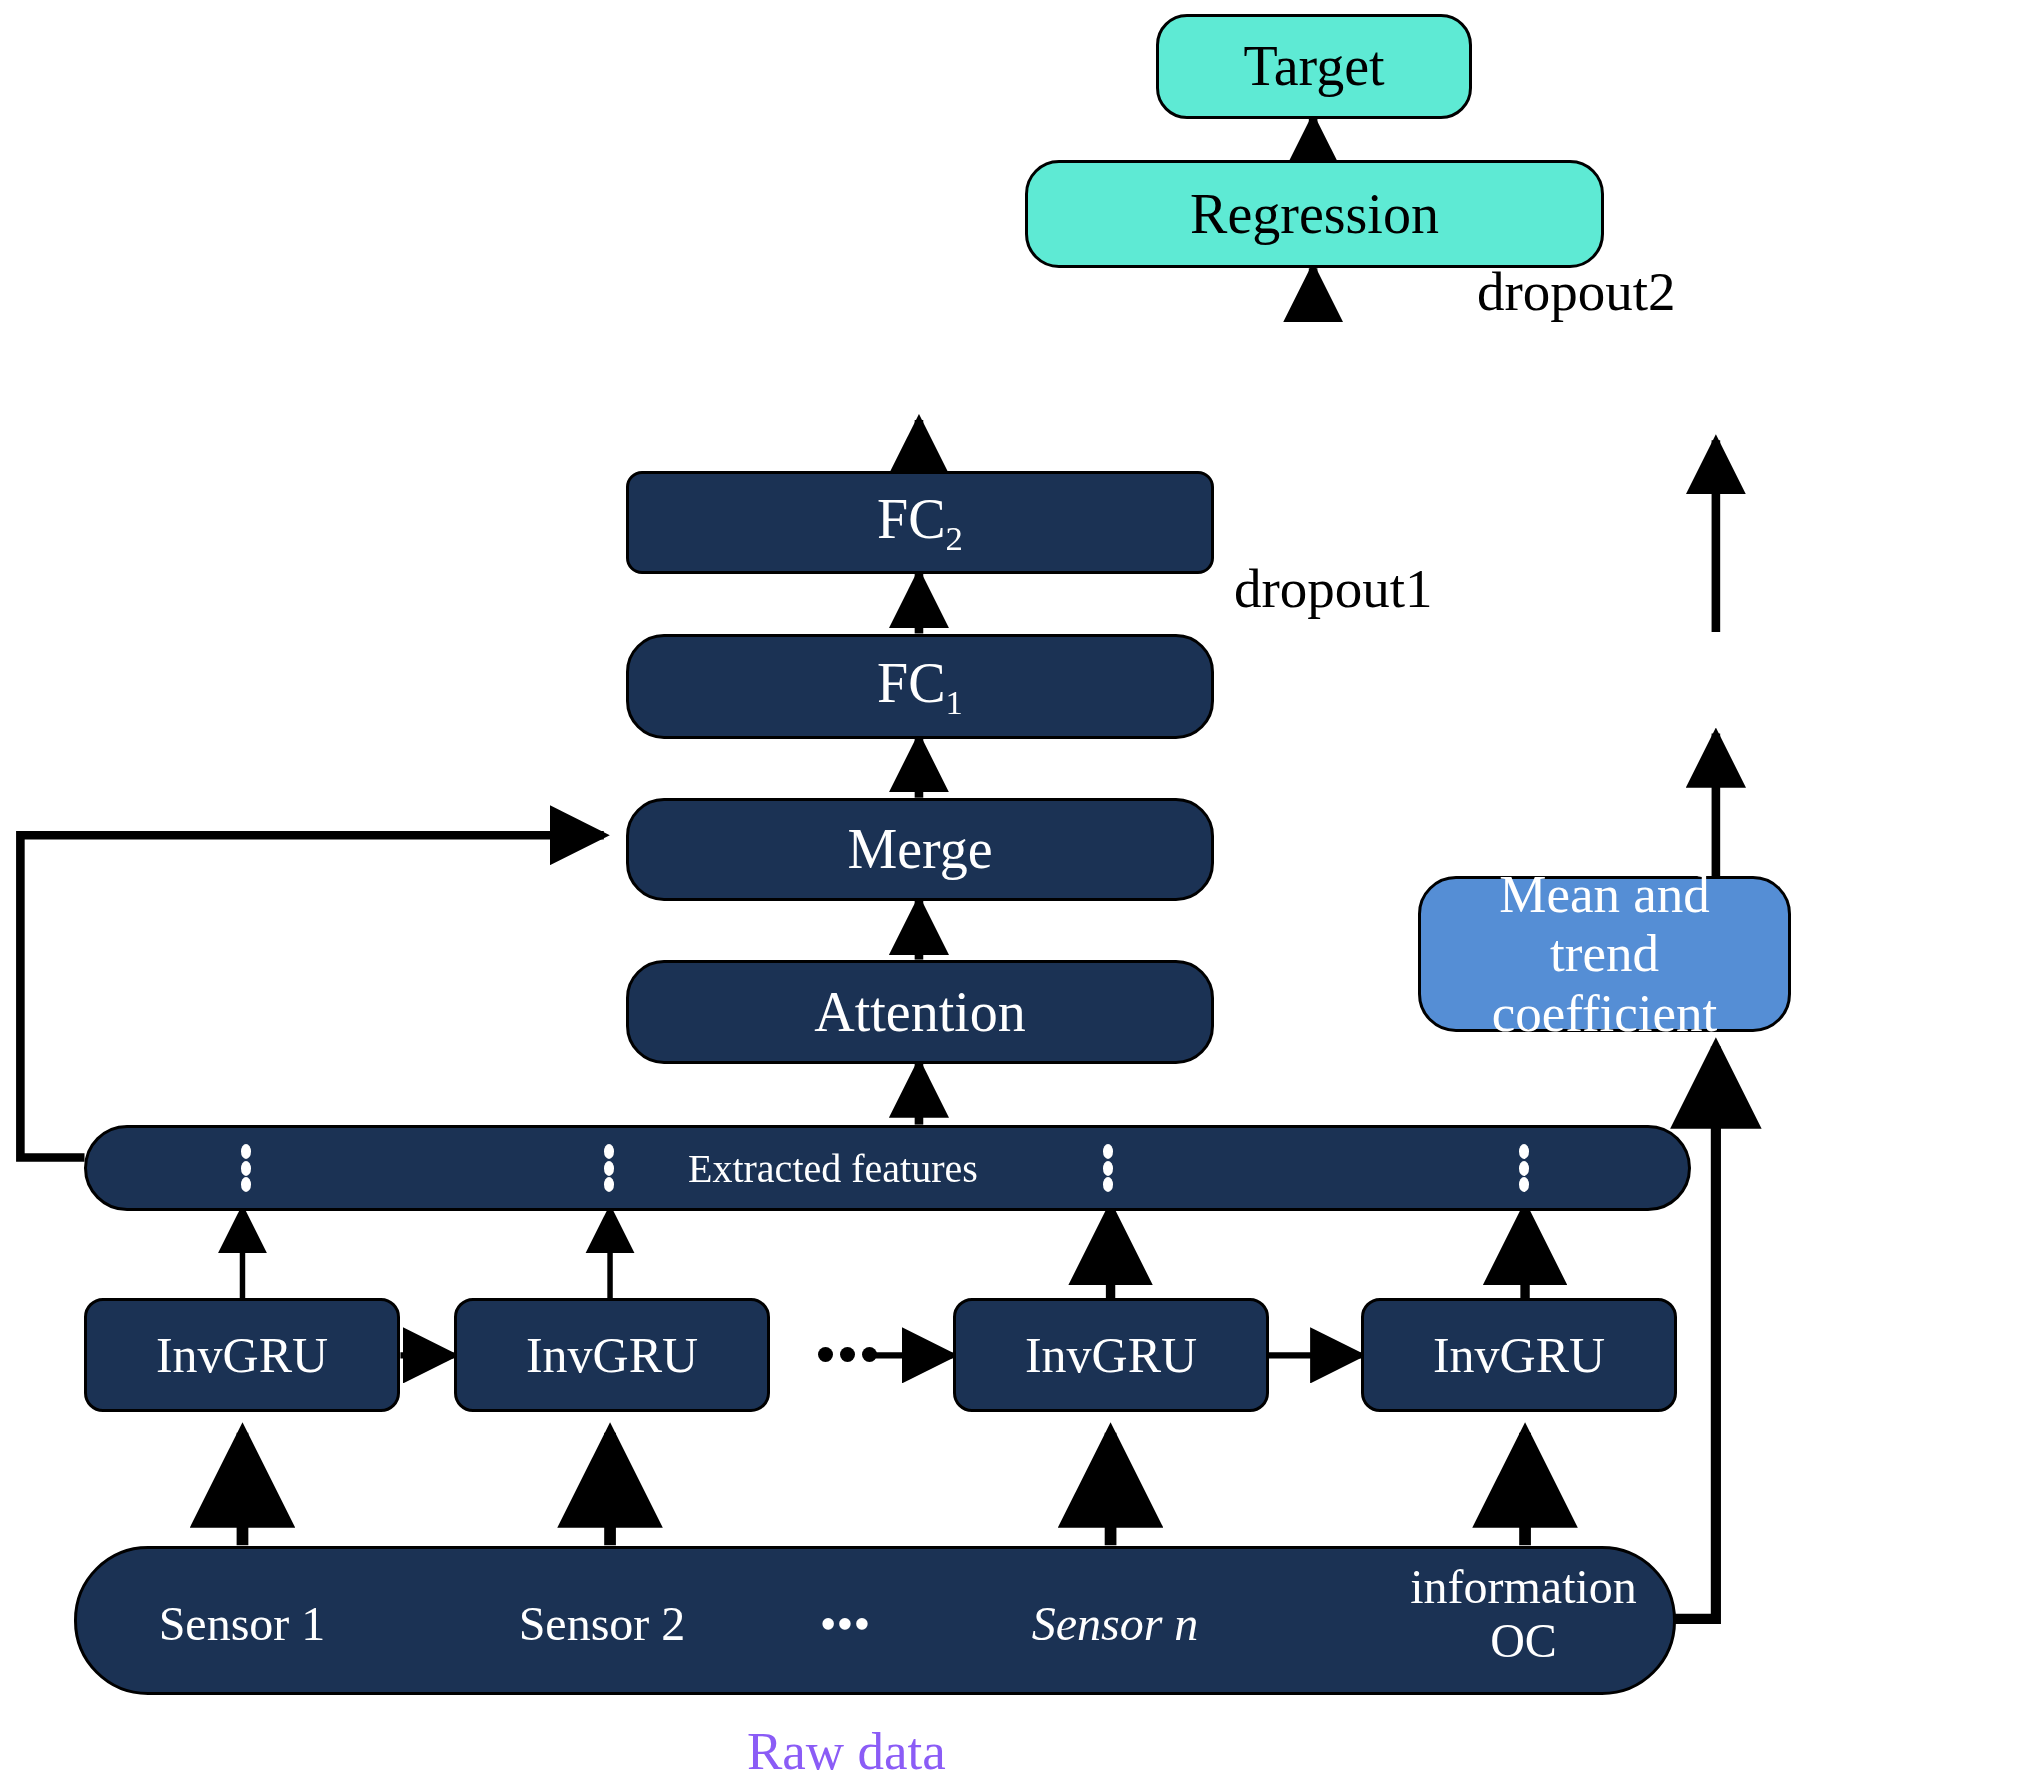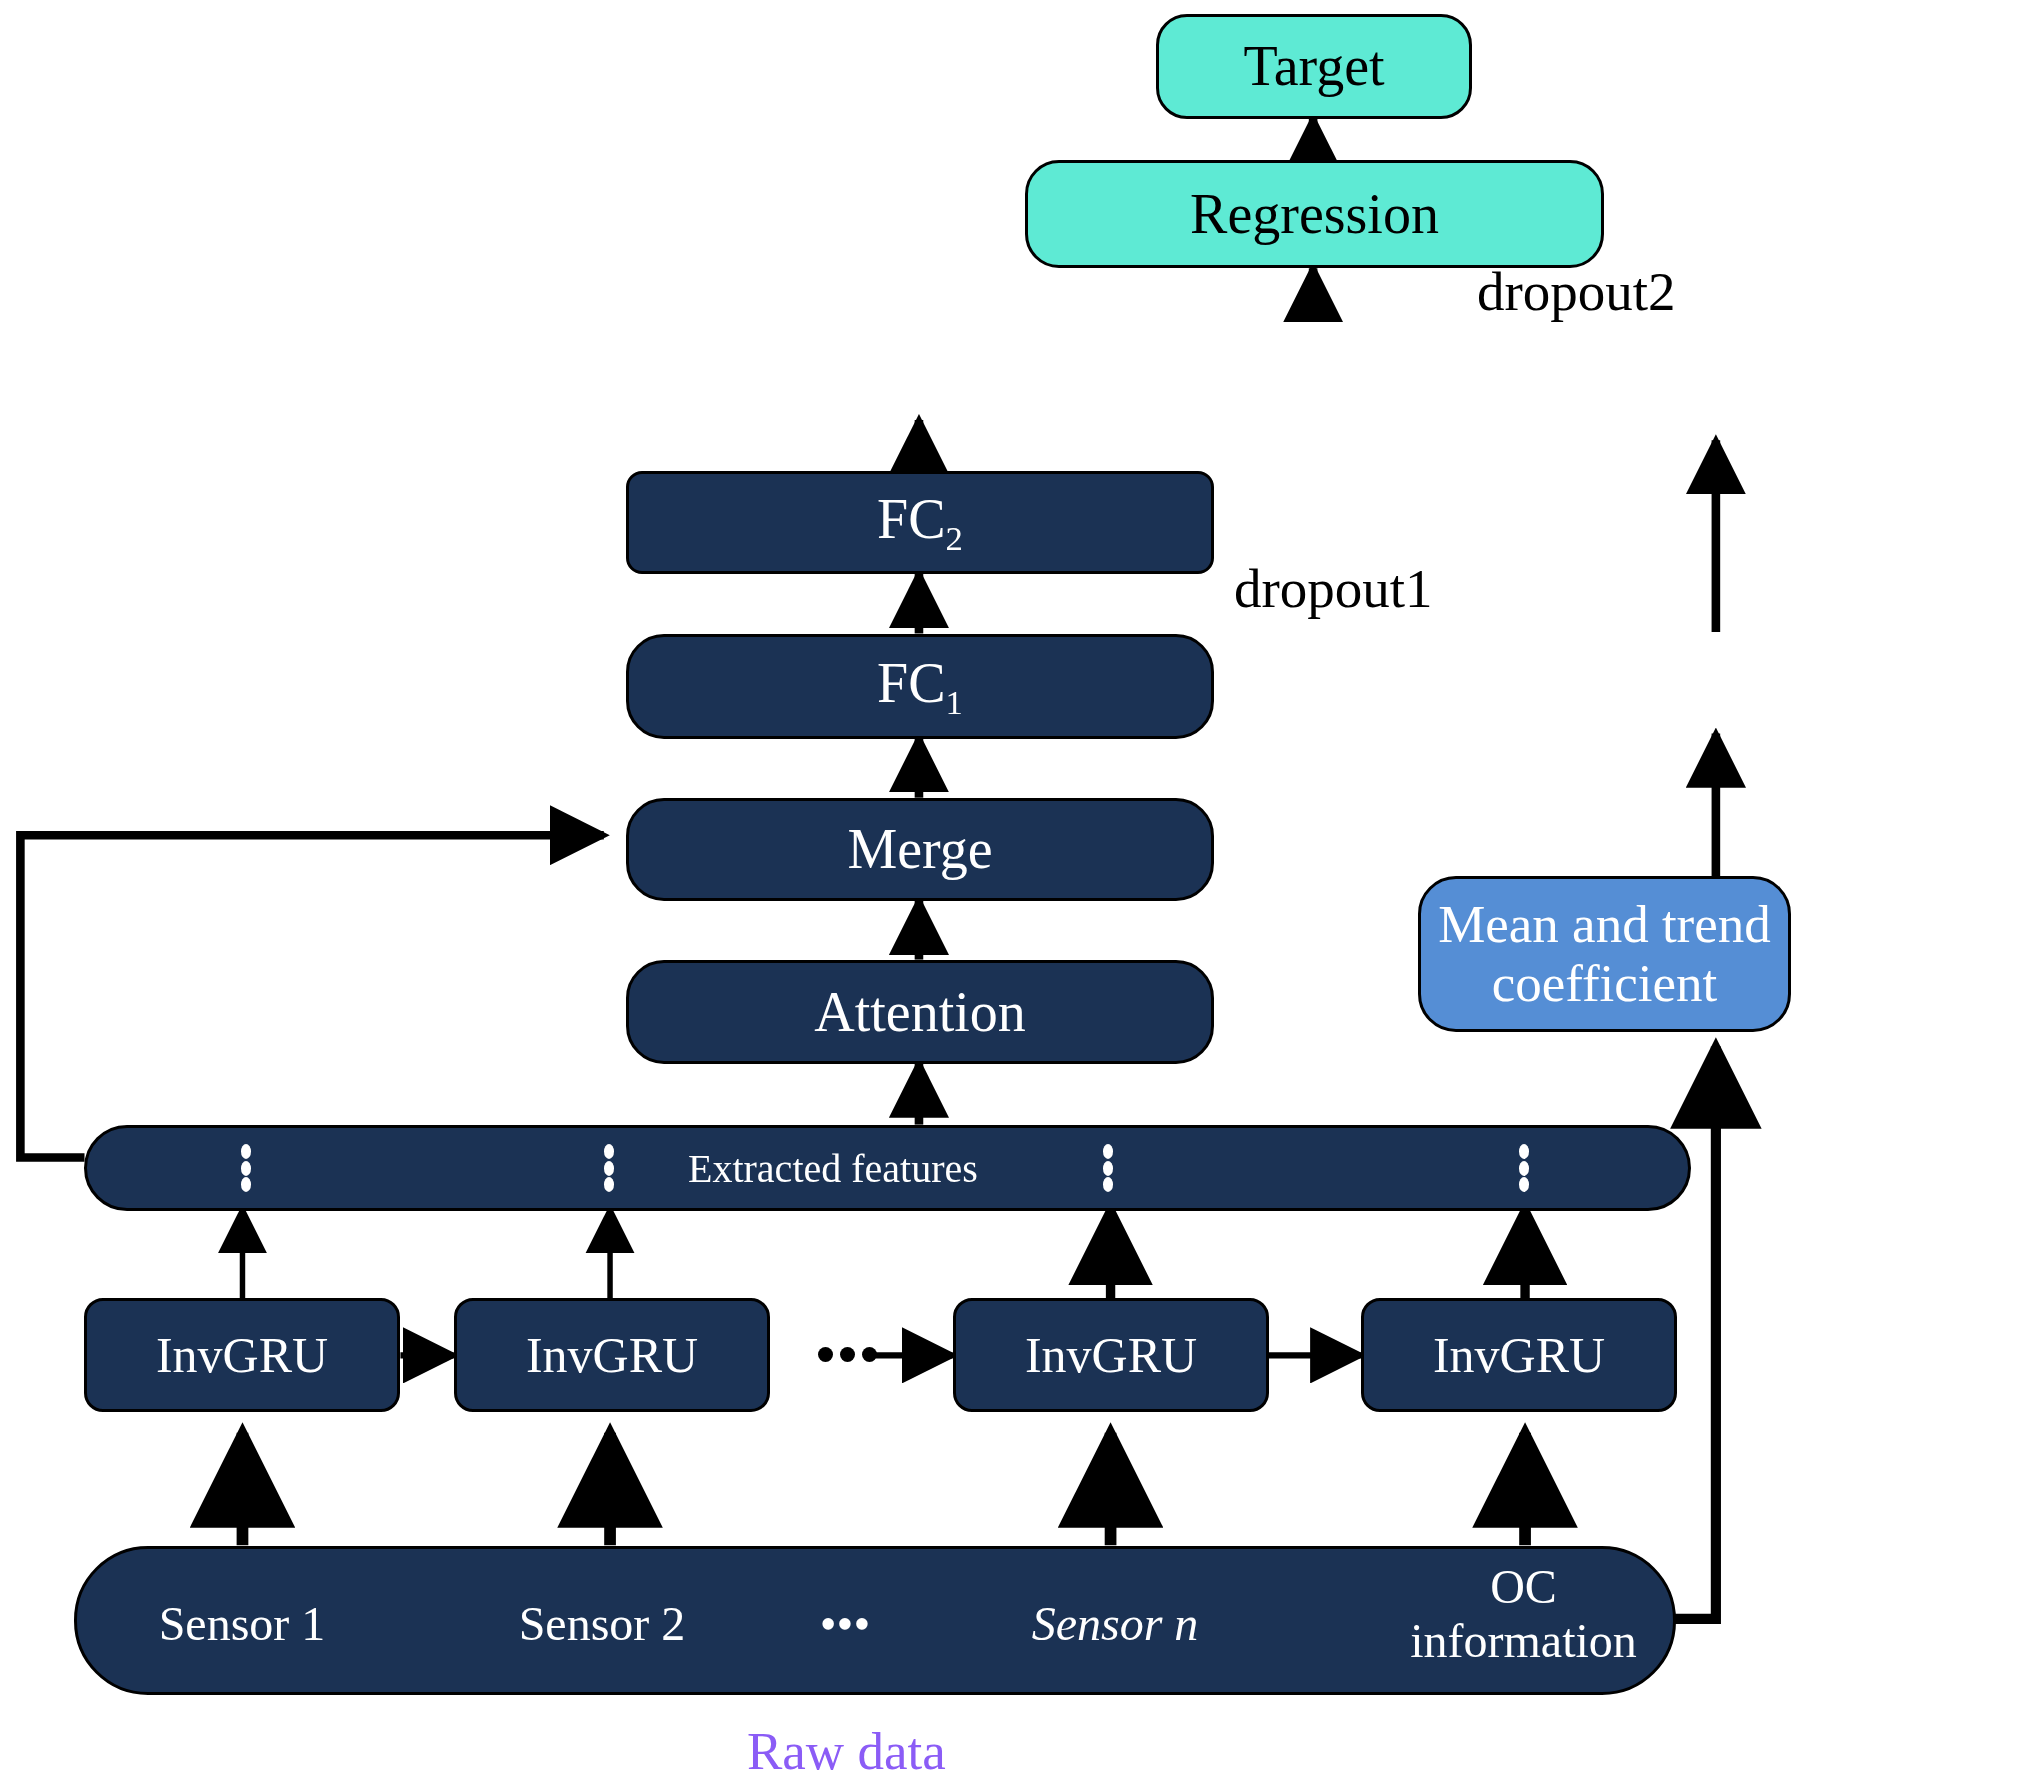--- a/index.html
+++ b/index.html
@@ -184,21 +184,21 @@
 
   <div class="node dark" style="left:626px; top:798px; width:588px; height:103px; border-radius:38px; font-size:56px;">
     <span>Merge</span>
   </div>
 
   <div class="node dark" style="left:626px; top:960px; width:588px; height:104px; border-radius:38px; font-size:56px;">
     <span>Attention</span>
   </div>
 
 
-  <div class="node mid" style="left:1418px; top:876px; width:373px; height:156px; border-radius:38px; font-size:53px; padding:0 12px;">
+  <div class="node mid" style="left:1418px; top:876px; width:373px; height:156px; border-radius:38px; font-size:53px; padding:0 42px;">
     <span>Mean and trend coefficient</span>
   </div>
 
   <div class="node dark" style="left:84px; top:1125px; width:1607px; height:86px; border-radius:43px;"></div>
   <div class="ef-label" style="left:688px; top:1145px; font-size:40px;">Extracted features</div>
 
   <div class="vdots" style="left:241px; top:1144px; width:10.2px; height:48px;">
       <i></i>
       <i></i>
       <i></i>
@@ -239,20 +239,20 @@
     <span>InvGRU</span>
   </div>
 
   <div class="node dark" style="left:74px; top:1546px; width:1602px; height:149px; border-radius:74px;"></div>
 
   <div class="raw-cell" style="left:113px; top:1596px; width:258px; font-size:48px;">Sensor 1</div>
   <div class="raw-cell" style="left:473px; top:1596px; width:258px; font-size:48px;">Sensor 2</div>
   <div class="raw-cell" style="left:790px; top:1596px; width:110px; font-size:48px;">•••</div>
   <div class="raw-cell" style="left:986px; top:1596px; width:258px; font-size:48px; font-style:italic;">Sensor n</div>
   <div class="raw-cell" style="left:1367px; top:1560px; width:313px; font-size:48px; line-height:1.12;">
+    <div>information</div>
     <div>OC</div>
-    <div>information</div>
   </div>
 
   <div class="caption" style="left:747px; top:1721px; font-size:53px;">Raw data</div>
 
 </div>
 
 
 </body></html>

